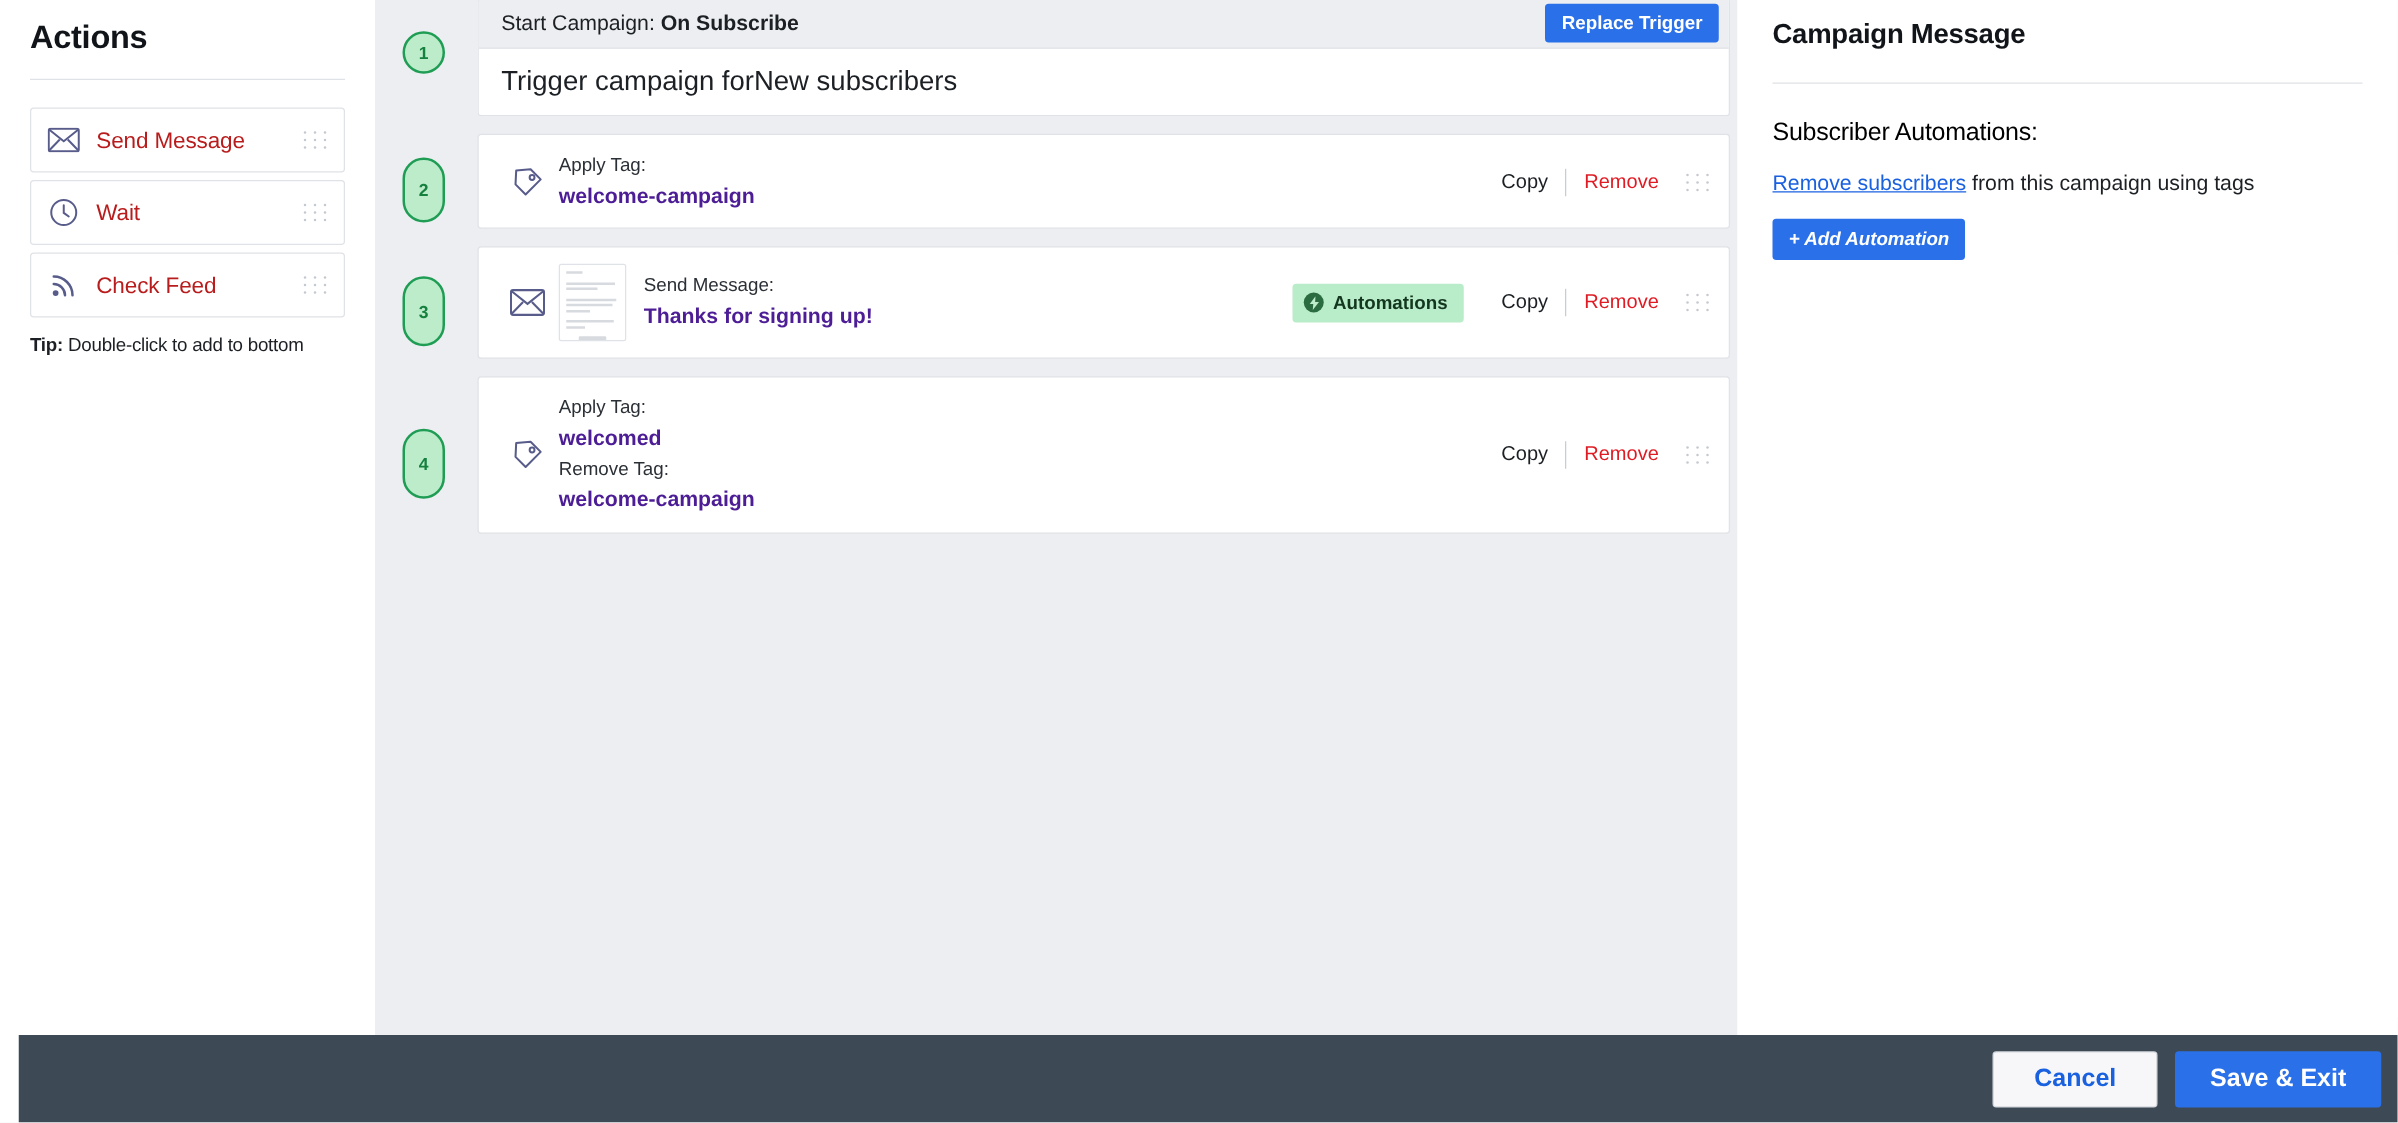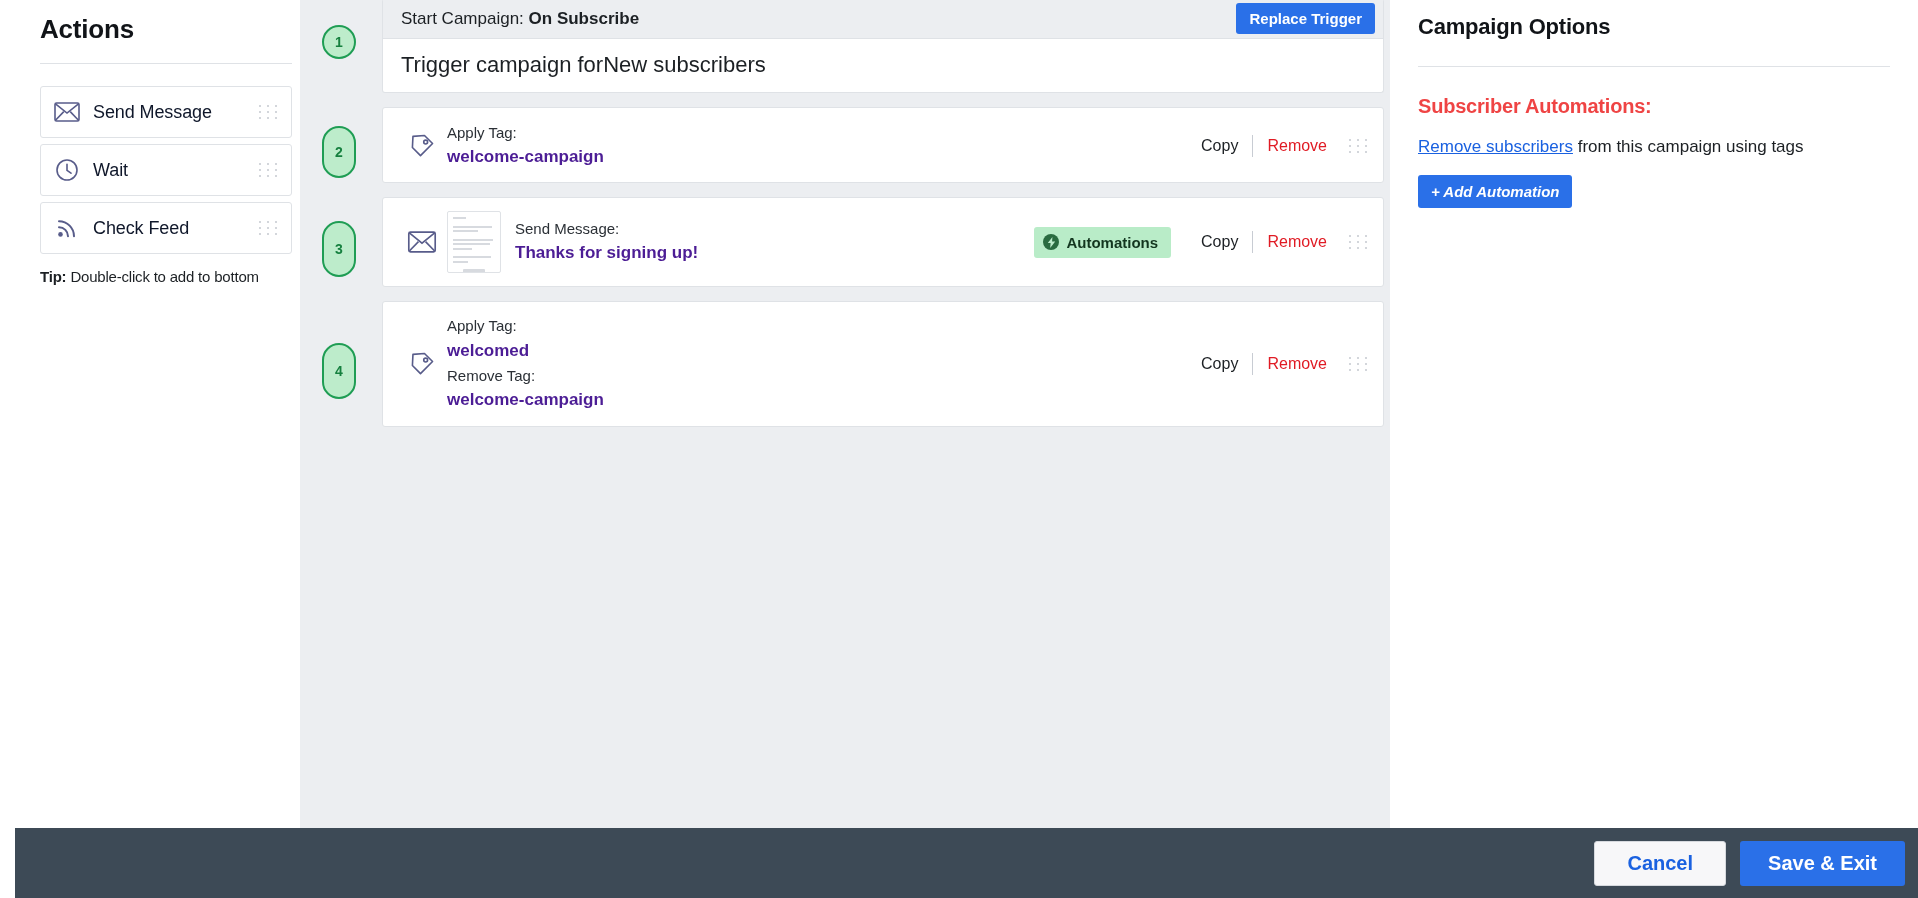--- a/index.html
+++ b/index.html
@@ -6,21 +6,21 @@
   html, body {
     width: 1918px; height: 898px;
     font-family: "Liberation Sans", sans-serif;
     background: #ffffff;
     overflow: hidden;
   }
   .app { position: relative; width: 1918px; height: 898px; }
 
   
   .sidebar {
-    position: absolute; left: 16px; top: 0;
+    position: absolute; left: 0; top: 0;
     width: 300px; height: 828px;
     background: #ffffff;
     padding: 0 24px;
   }
   .sidebar-title {
     font-size: 26px; font-weight: bold; color: #111418;
     padding-top: 14px; letter-spacing: -0.2px;
   }
   .sidebar-rule {
     margin-top: 18px;
@@ -35,21 +35,21 @@
     background: #fff;
     display: flex; align-items: center;
     margin-bottom: 6px;
     cursor: grab;
   }
   .action-icon {
     width: 52px; display: flex; align-items: center; justify-content: center;
     color: #585c8a;
   }
   .action-label {
-    font-size: 18px; color: #0f172a; letter-spacing: -0.1px;
+    font-size: 18px; color: #b91c1c; letter-spacing: -0.1px;
   }
   .drag-dots {
     position: absolute; right: 12px; top: 50%; transform: translateY(-50%);
     display: grid; grid-template-columns: repeat(3, 4px);
     grid-gap: 4px;
   }
   .drag-dots i {
     display: block; width: 2px; height: 2px; border-radius: 50%;
     background: #c4c8cf;
   }
@@ -185,21 +185,21 @@
   .rightpanel {
     position: absolute; left: 1390px; top: 0;
     width: 528px; height: 828px;
     background: #ffffff;
     padding: 14px 28px 0 28px;
   }
   .rp-title { font-size: 22px; font-weight: bold; color: #111418; letter-spacing: -0.2px; }
   .rp-sub { font-size: 17px; color: #1c2024; margin-top: 8px; }
   .rp-rule { border-bottom: 1px solid #dfe2e6; margin: 26px 0 0 0; }
   .rp-section-title {
-    font-size: 20px; font-weight: bold; color: #ef4444;
+    font-size: 20px; font-weight: normal; color: #000000;
     margin-top: 28px; letter-spacing: -0.2px;
   }
   .rp-line { font-size: 17px; color: #1c2024; margin-top: 19px; }
   .rp-link { color: #1a61e0; text-decoration: underline; cursor: pointer; }
   .add-automation-btn {
     margin-top: 18px;
     background: #2a70e8; color: #fff; border: none; border-radius: 3px;
     font-family: "Liberation Sans", sans-serif;
     font-size: 15px; font-weight: bold;
     padding: 8px 13px; cursor: pointer; font-style: italic;
@@ -465,21 +465,21 @@
             </div>
           </div>
         </div>
       </div>
 
     </div>
     <div class="canvas-scroll"></div>
   </div>
 
   <div class="rightpanel">
-    <div class="rp-title">Campaign Options</div>
+    <div class="rp-title">Campaign Message</div>
     <div class="rp-rule"></div>
     <div class="rp-section-title">Subscriber Automations:</div>
     <div class="rp-line">
       <span class="rp-link">Remove subscribers</span><span> from this campaign using tags</span>
     </div>
     <button class="add-automation-btn">+ Add Automation</button>
   </div>
 
   <div class="footer">
     <button class="btn-cancel">Cancel</button>

